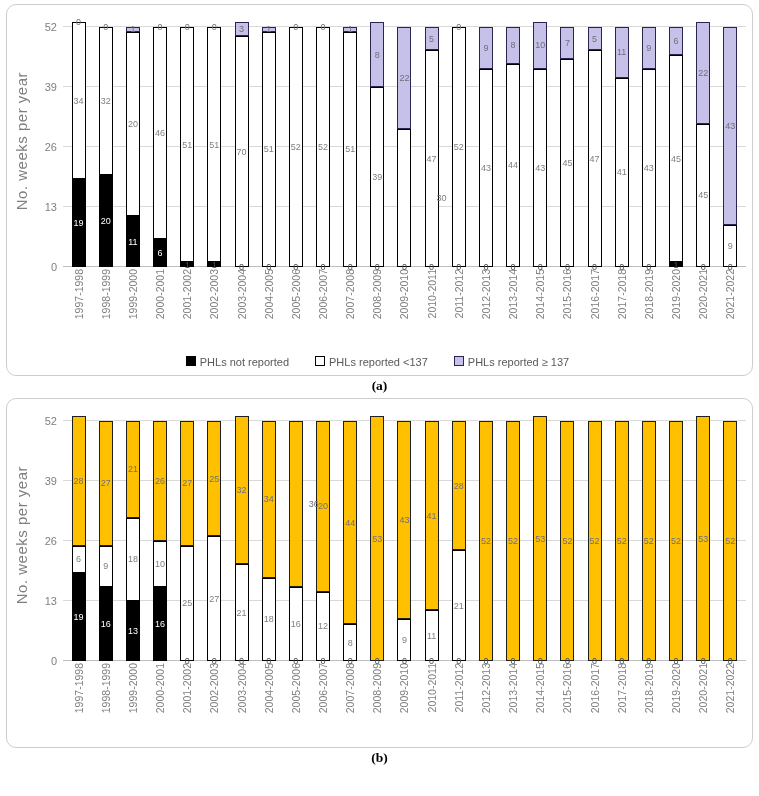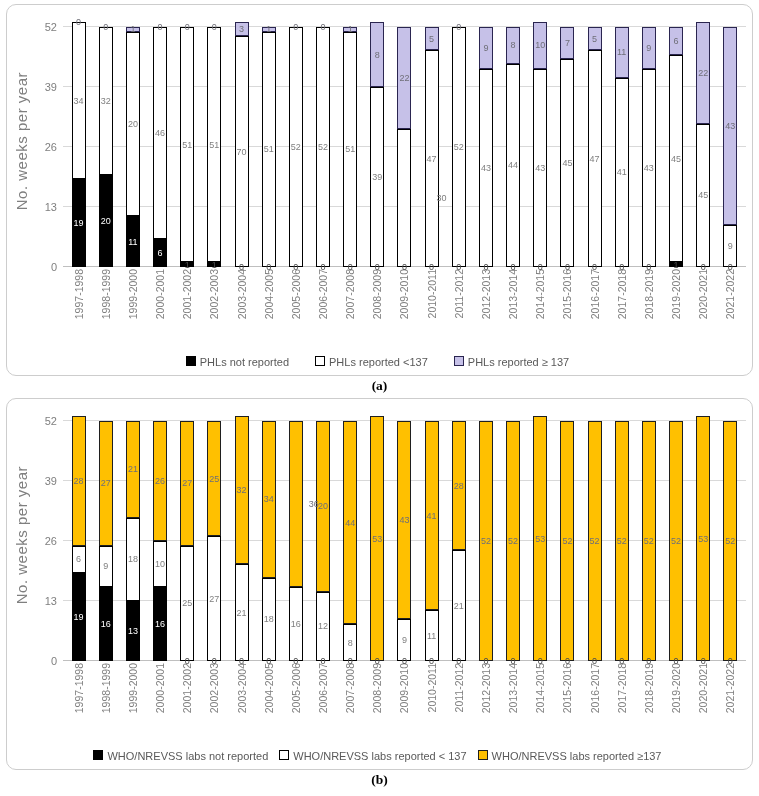--- a/index.html
+++ b/index.html
@@ -667,28 +667,14 @@
       <div class="xcell">
         <span class="xlabel">2019-2020</span>
       </div>
       <div class="xcell">
         <span class="xlabel">2020-2021</span>
       </div>
       <div class="xcell">
         <span class="xlabel">2021-2022</span>
       </div>
     </div>
-  <div class="legend">
-      <div class="legend-item">
-        <span class="swatch" style="background: rgb(0, 0, 0); border-color: rgb(0, 0, 0);"></span>
-        <span>WHO/NREVSS labs not reported</span>
-      </div>
-      <div class="legend-item">
-        <span class="swatch" style="background: rgb(255, 255, 255); border-color: rgb(0, 0, 0);"></span>
-        <span>WHO/NREVSS labs reported &lt; 137</span>
-      </div>
-      <div class="legend-item">
-        <span class="swatch" style="background: rgb(255, 192, 0); border-color: rgb(31, 31, 31);"></span>
-        <span>WHO/NREVSS labs reported ≥137</span>
-      </div>
-    </div>
 </div>
 <div class="caption">(b)</div>
 
 </body></html>

